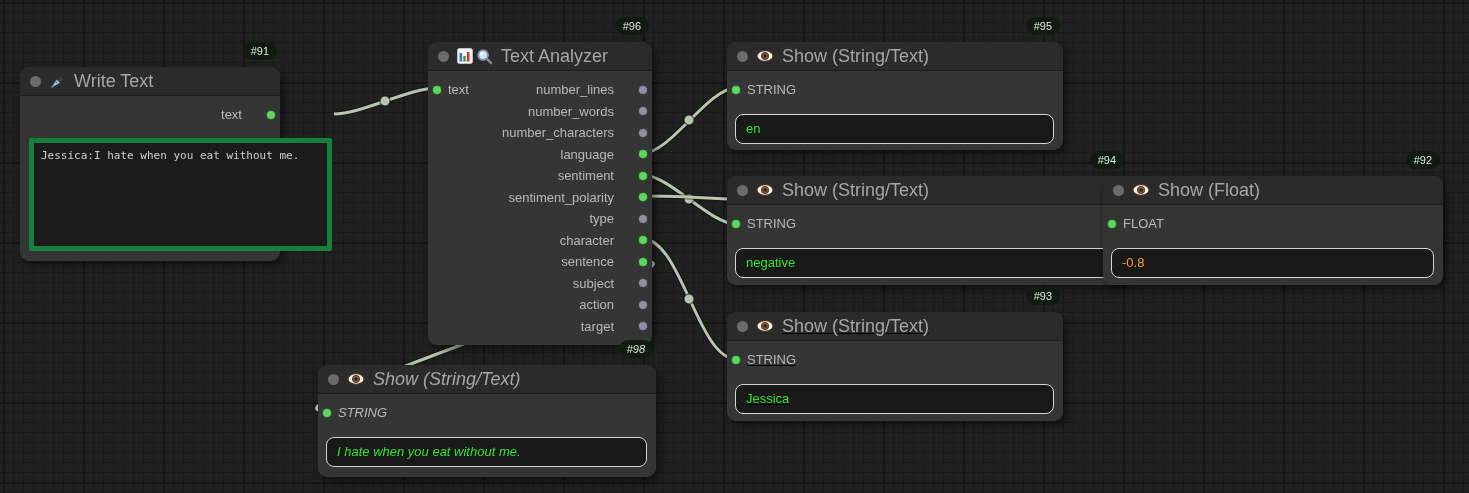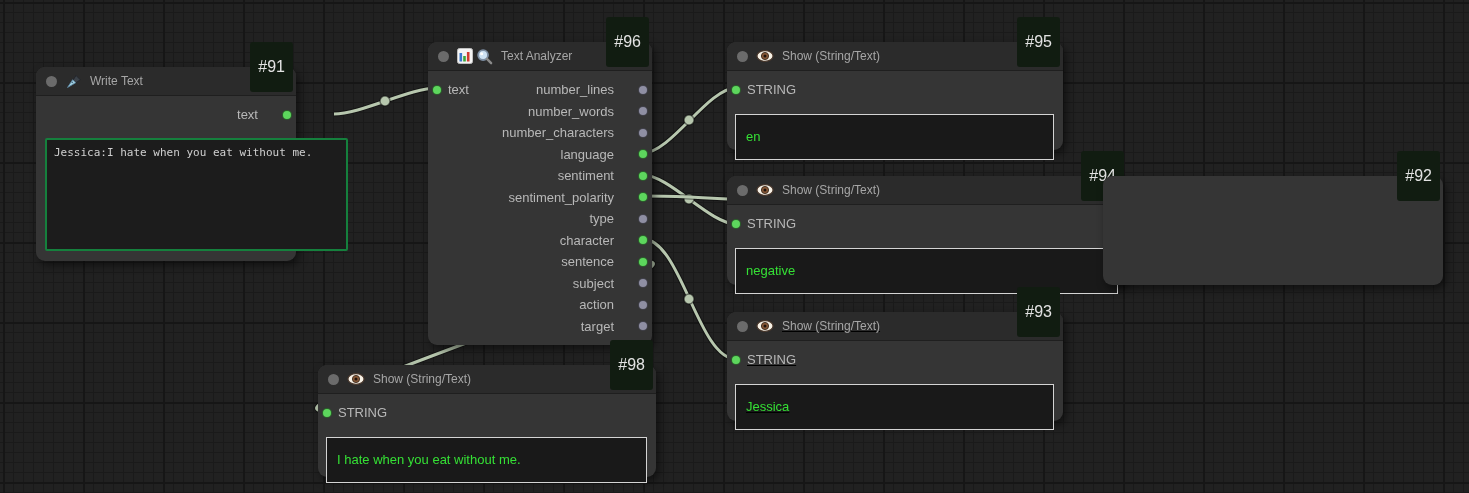--- a/index.html
+++ b/index.html
@@ -21,52 +21,52 @@
   .wire-dot{fill:var(--wire,#b7c7ae);stroke:rgba(10,10,10,.5);stroke-width:1.5;}
 
   .node{
     position:absolute;z-index:2;border-radius:9px;
     background:var(--node-bg,#353535);
     box-shadow:3px 4px 9px rgba(0,0,0,.5);
   }
   .node-badge{
     position:absolute;top:-25px;right:3px;
     background:var(--badge-bg,#111c11);color:var(--badge-text,#e3e3e3);
-    font-size:16px;line-height:14px;padding:18px 8px;border-radius:3px;
+    font-size:11px;line-height:14px;padding:2px 8px;border-radius:9px;
   }
   .node-title{
     height:28px;border-radius:9px 9px 0 0;
     background:var(--title-bg,#2b2b2b);
     display:flex;align-items:center;gap:8px;padding:0 10px;
     border-bottom:1px solid #1f1f1f;
   }
   .collapse-dot{width:11px;height:11px;border-radius:50%;background:#6b6b6b;flex:0 0 auto;}
   .title-icon{display:flex;align-items:center;flex:0 0 auto;}
   .title-icon svg{display:block;}
-  .title-text{color:var(--title-text,#a6a6a6);font-size:12px;white-space:nowrap;}
+  .title-text{color:var(--title-text,#a6a6a6);font-size:18px;white-space:nowrap;}
   .node-body{padding-top:8px;position:relative;}
   .row{position:relative;height:21.5px;display:flex;align-items:center;}
   .port{position:absolute;width:10px;height:10px;border-radius:50%;top:50%;
         transform:translateY(-50%);box-sizing:border-box;border:1px solid rgba(0,0,0,.55);}
   .port.in{left:4px;}
   .port.out{right:4px;}
   .port.green{background:var(--port-green,#5dd65d);}
   .port.gray{background:var(--port-gray,#8f8fa3);}
   .in-label{margin-left:20px;color:var(--label-text,#b8b8b8);font-size:13px;white-space:nowrap;}
   .out-label{margin-left:auto;margin-right:38px;color:var(--label-text,#b8b8b8);font-size:13px;white-space:nowrap;}
   .value-box{
-    margin:13px 9px 0 8px;height:28px;border-radius:0;
+    margin:13px 9px 0 8px;height:28px;border-radius:8px;
     background:var(--box-bg,#191919);border:1px solid var(--box-border,#d4d4d4);
-    display:flex;align-items:center;padding:8px 10px;font-size:13px;overflow:hidden;white-space:nowrap;
+    display:flex;align-items:center;padding:0 10px;font-size:13px;overflow:hidden;white-space:nowrap;
   }
   .value-green{color:var(--value-green,#35e035);}
   .value-orange{color:var(--value-orange,#efa131);}
   .text-widget{
     display:block;margin:12px 9px 0 9px;width:303px;height:113px;box-sizing:border-box;
-    background:#1c1c1c;border:2px solid #15803d;border-radius:2px;resize:none;
+    background:#1c1c1c;border:5px solid #15803d;border-radius:2px;resize:none;
     color:#cfcfcf;font-family:"DejaVu Sans Mono", monospace;font-size:11px;line-height:15px;
     padding:5px 7px;outline:none;
   }
 </style>
 </head>
 <body>
 
 <svg class="wire-layer" width="1469" height="493">
   <g>
     <path class="wire-shadow" d="M334,114 C361,114 410,88 437,88"></path>
@@ -93,21 +93,21 @@
     <path class="wire" d="M643,239 C681,239 698,359 736,359"></path>
     <circle class="wire-dot" cx="689" cy="299" r="5"></circle>
   </g>
   <g>
     <path class="wire-shadow" d="M643,261 C730,261 240,411 327,411"></path>
     <path class="wire" d="M643,261 C730,261 240,411 327,411"></path>
     <circle class="wire-dot" cx="485" cy="336" r="5"></circle>
   </g>
 </svg>
 
-<div class="node" style="left:36px;top:67px;width:260px;height:194px;">
+<div class="node" style="left:20px;top:67px;width:260px;height:194px;">
   <div class="node-badge">#91</div>
   <div class="node-title">
     <span class="collapse-dot"></span>
     <span class="title-icon">
       <svg width="17" height="17" viewBox="0 0 20 20">
         <polygon points="9,9 13,3 18,8 12,12" fill="#3b4148" stroke="#20242a" stroke-width="1"></polygon>
         <polygon points="3,17 9,8 12.5,11.5" fill="#a9d6e5" stroke="#5d8aa8" stroke-width="1"></polygon>
         <circle cx="8.6" cy="11" r="1" fill="#4a6f8a"></circle>
       </svg>
     </span>
@@ -234,20 +234,38 @@
     <div class="row">
       <span class="port in green"></span>
       <span class="in-label">STRING</span>
     </div>
     <div class="value-box value-green">negative</div>
   </div>
 </div>
 
 <div class="node" style="left:1103px;top:176px;width:340px;height:109px;">
   <div class="node-badge">#92</div>
+  <div class="node-title">
+    <span class="collapse-dot"></span>
+    <span class="title-icon">
+      <svg width="18" height="14" viewBox="0 0 20 14">
+        <ellipse cx="10" cy="7" rx="9" ry="6" fill="#f7f1e6" stroke="#47362b" stroke-width="1.4"></ellipse>
+        <circle cx="10" cy="7" r="4" fill="#8a5a38" stroke="#3a2a1e" stroke-width="1"></circle>
+        <circle cx="10" cy="7" r="1.7" fill="#20140d"></circle>
+      </svg>
+    </span>
+    <span class="title-text">Show (Float)</span>
+  </div>
+  <div class="node-body">
+    <div class="row">
+      <span class="port in green"></span>
+      <span class="in-label">FLOAT</span>
+    </div>
+    <div class="value-box value-orange">-0.8</div>
+  </div>
 </div>
 
 <div class="node" style="left:727px;top:312px;width:336px;height:109px;text-decoration:underline;">
   <div class="node-badge">#93</div>
   <div class="node-title">
     <span class="collapse-dot"></span>
     <span class="title-icon">
       <svg width="18" height="14" viewBox="0 0 20 14">
         <ellipse cx="10" cy="7" rx="9" ry="6" fill="#f7f1e6" stroke="#47362b" stroke-width="1.4"></ellipse>
         <circle cx="10" cy="7" r="4" fill="#8a5a38" stroke="#3a2a1e" stroke-width="1"></circle>
@@ -258,21 +276,21 @@
   </div>
   <div class="node-body">
     <div class="row">
       <span class="port in green"></span>
       <span class="in-label">STRING</span>
     </div>
     <div class="value-box value-green">Jessica</div>
   </div>
 </div>
 
-<div class="node" style="left:318px;top:365px;width:338px;height:112px;">
+<div class="node" style="left:318px;top:365px;width:338px;height:112px;font-style:italic;">
   <div class="node-badge">#98</div>
   <div class="node-title">
     <span class="collapse-dot"></span>
     <span class="title-icon">
       <svg width="18" height="14" viewBox="0 0 20 14">
         <ellipse cx="10" cy="7" rx="9" ry="6" fill="#f7f1e6" stroke="#47362b" stroke-width="1.4"></ellipse>
         <circle cx="10" cy="7" r="4" fill="#8a5a38" stroke="#3a2a1e" stroke-width="1"></circle>
         <circle cx="10" cy="7" r="1.7" fill="#20140d"></circle>
       </svg>
     </span>

